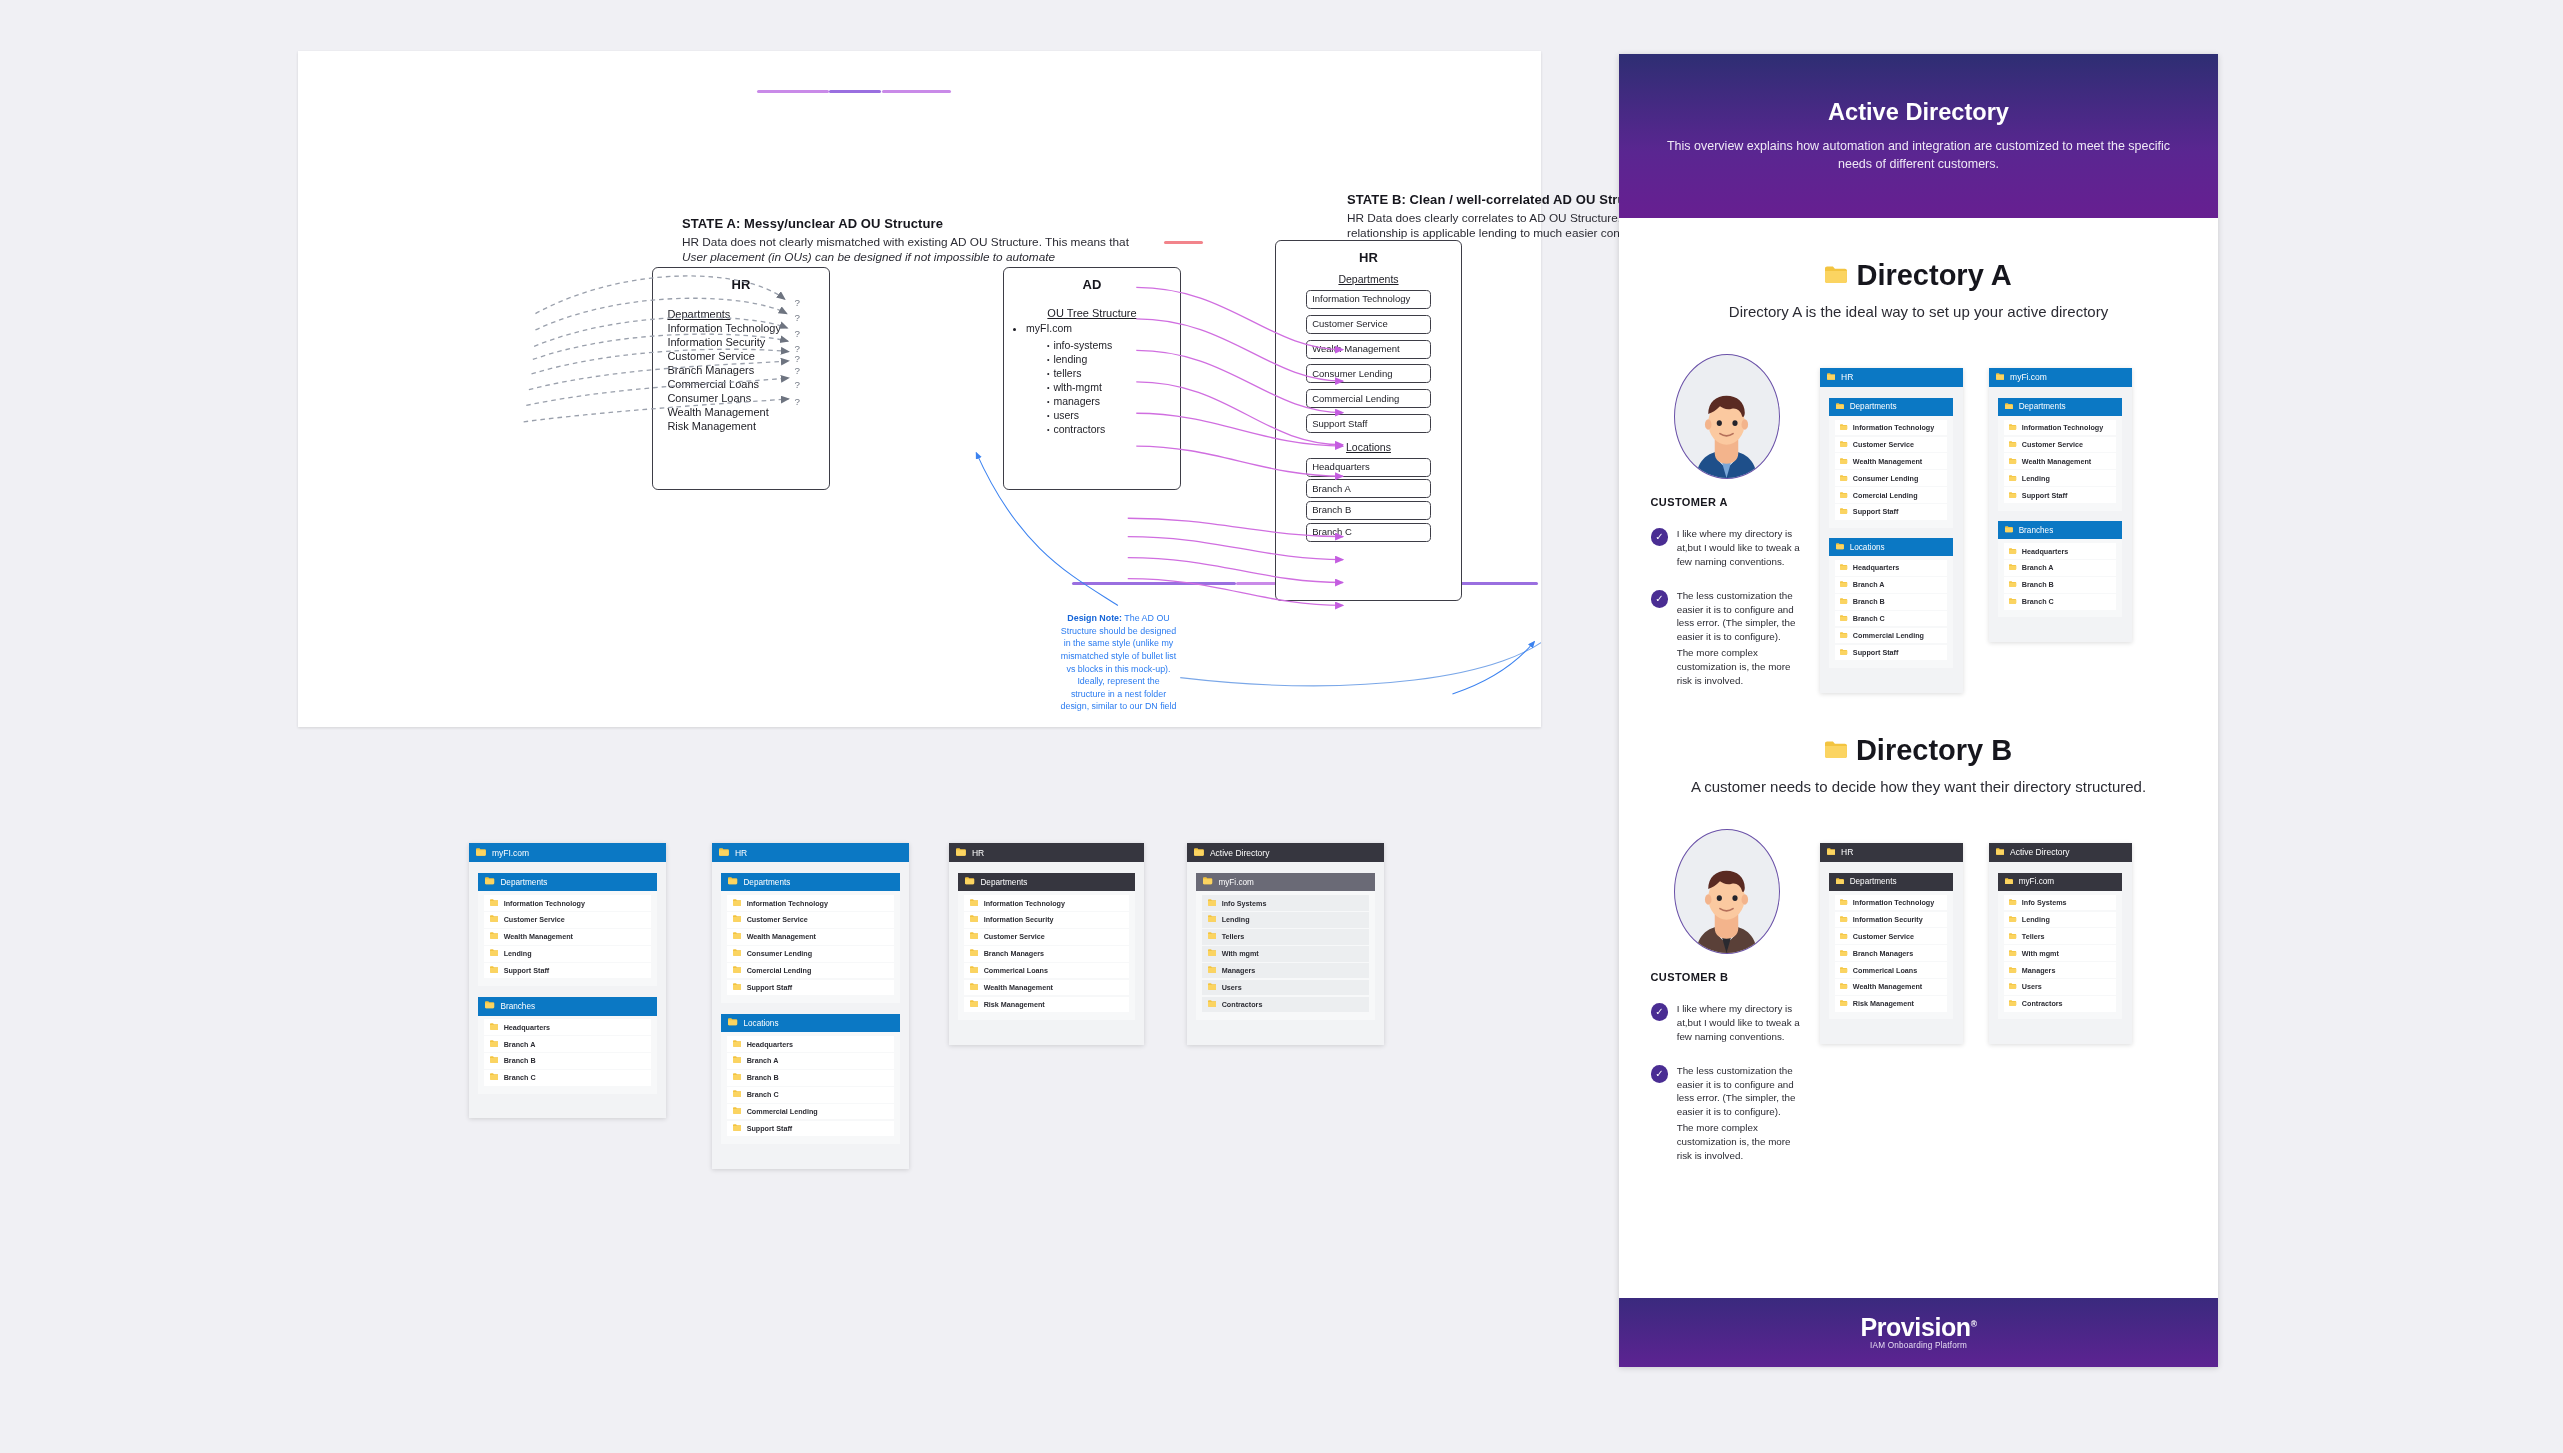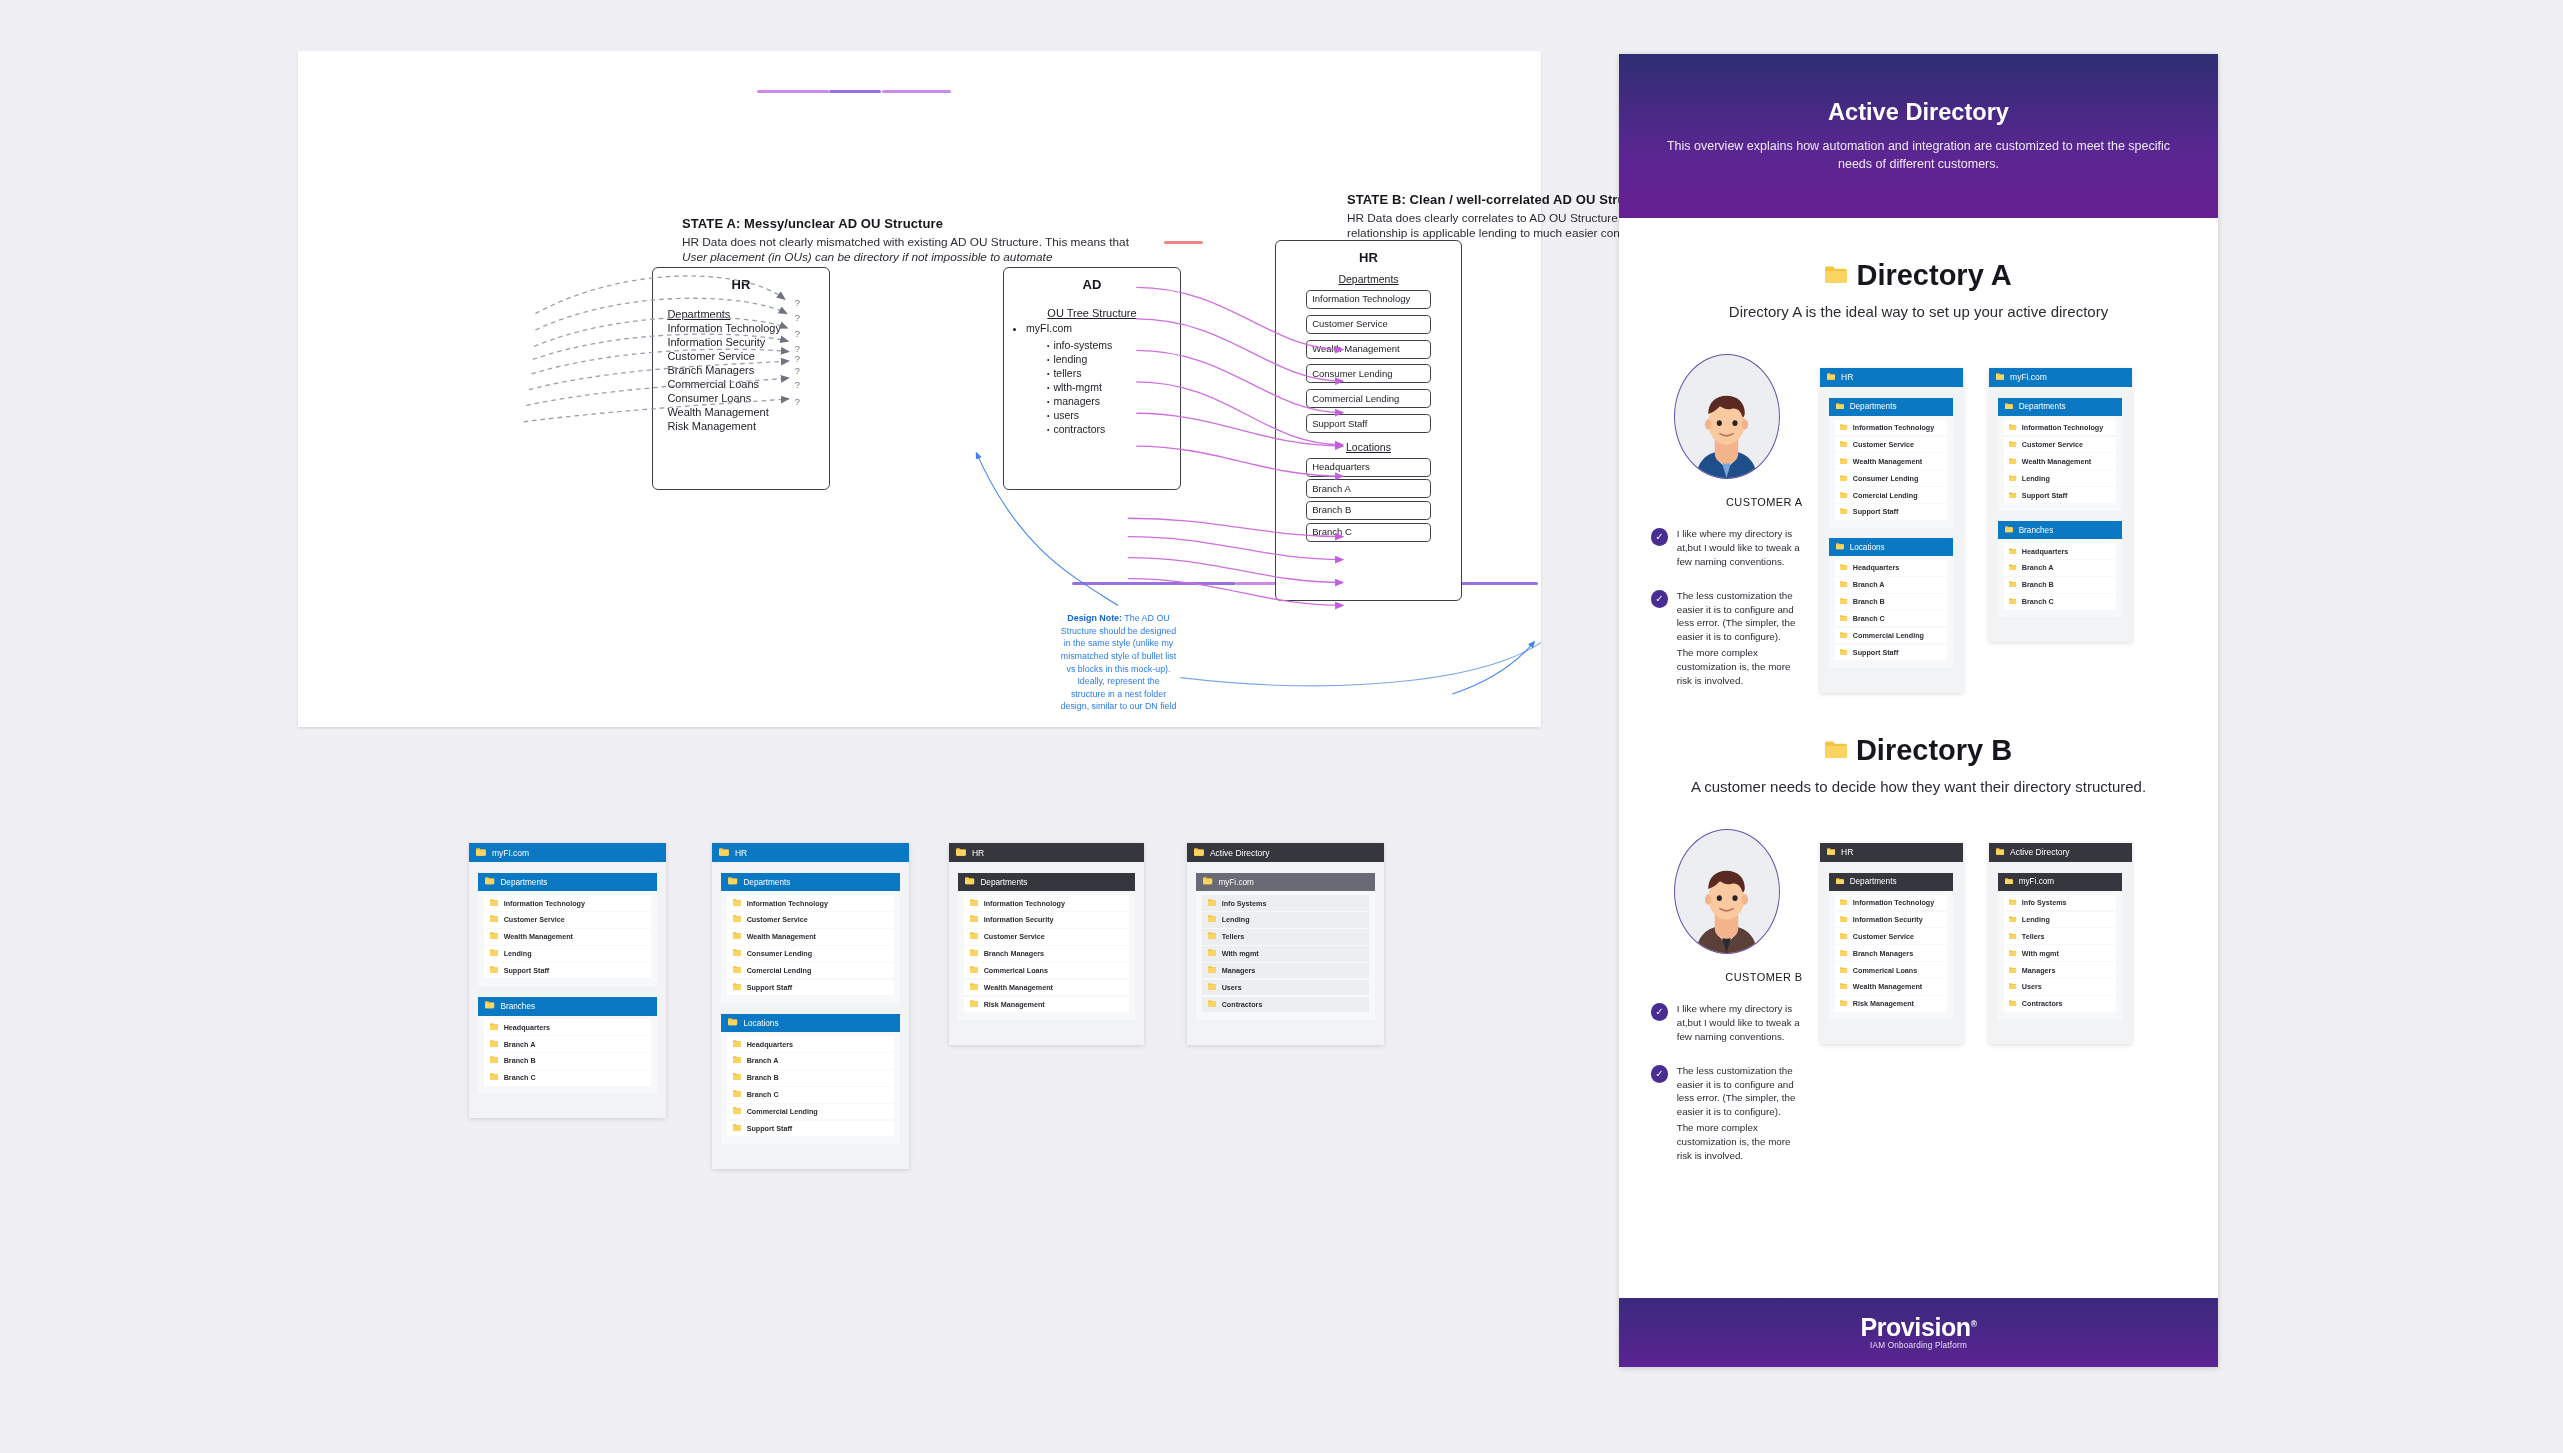--- a/index.html
+++ b/index.html
@@ -126,21 +126,21 @@
   .dir-sub { text-align: center; font-size: 15px; color: #2b2b33; margin-top: 10.5px; }
 
   .dir-row { display: flex; margin-top: 34px; padding: 0 31.5px; gap: 17px; }
   .cust-col { width: 152px; flex: 0 0 152px; }
   .avatar-wrap {
     width: 106px; height: 125px; margin: 0 auto;
     border: 1.3px solid #6a51a8; border-radius: 50%;
     background: #eceef2; display: flex; align-items: flex-end; justify-content: center;
     overflow: hidden;
   }
-  .cust-name { text-align: right; font-size: 11px; font-weight: normal; color: #16161d; margin-top: 17px; letter-spacing: 0.4px; }
+  .cust-name { text-align: left; font-size: 11px; font-weight: bold; color: #16161d; margin-top: 17px; letter-spacing: 0.4px; }
   .bullet { display: flex; gap: 8.5px; margin-top: 19.7px; }
   .check {
     flex: 0 0 auto; width: 17.7px; height: 17.7px; border-radius: 50%;
     background: #4a2d93; display: flex; align-items: center; justify-content: center;
     color: #fff; font-size: 9.8px; line-height: 1; margin-top: 1.3px;
   }
   .bullet p { font-size: 9.8px; color: #2b2b33; line-height: 1.42; }
   .bullet p + p { margin-top: 2px; }
 
   #rp-footer {
@@ -167,21 +167,21 @@
     <div class="accent" style="left:1361px;top:155px;width:44px;height:3.3px;background:#7aa7e8;"></div>
     <div class="accent" style="left:774px;top:531px;width:164px;height:2.6px;background:#9a6fe0;"></div>
     <div class="accent" style="left:938px;top:531px;width:151px;height:2.6px;background:#c98ae8;"></div>
     <div class="accent" style="left:1089px;top:531px;width:151px;height:2.6px;background:#9a6fe0;"></div>
     <div class="accent" style="left:1397px;top:529px;width:41px;height:3.3px;background:#c98ae8;"></div>
 
     <div id="stateA-text">
       <div class="state-title">STATE A: Messy/unclear AD OU Structure</div>
       <div class="state-sub" style="margin-top:3.9px;">
         <span>HR Data does not clearly mismatched with existing AD OU Structure. This means that</span><br>
-        <i>User placement (in OUs) can be directory if not impossible to automate</i>
+        <i>User placement (in OUs) can be designed if not impossible to automate</i>
       </div>
     </div>
 
     <div id="stateA-hr-box">
       <div class="box-title">HR</div>
       <div class="plain-list">
         <span class="hdr">Departments</span>
         <span>Information Technology</span><br>
         <span>Information Security</span><br>
         <span>Customer Service</span><br>

